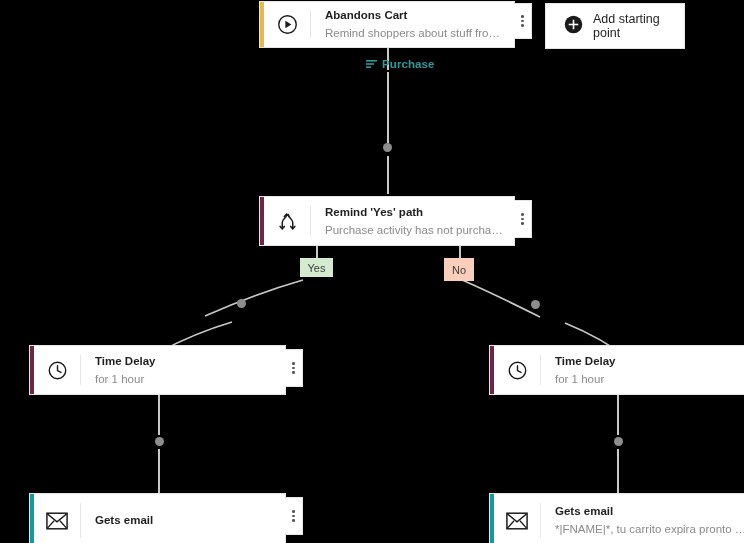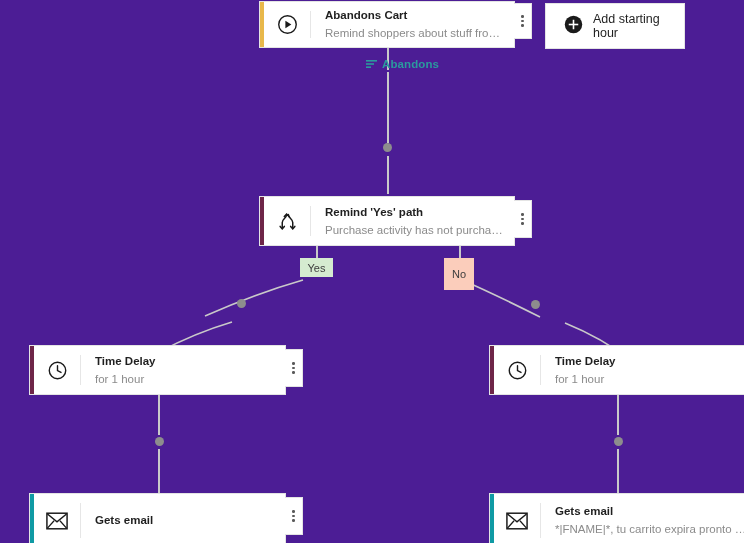--- a/index.html
+++ b/index.html
@@ -6,21 +6,21 @@
   html, body {
     margin: 0; padding: 0;
     width: 744px; height: 543px;
     background: #ffffff;
     font-family: "Liberation Sans", sans-serif;
     overflow: hidden;
   }
   #canvas {
     position: relative;
     width: 744px; height: 543px;
-    background: #4c1d95;
+    background: #000000;
   }
 
   
   .conn-line {
     position: absolute;
     background: #c9c9c9;
     z-index: 1;
   }
   .conn-dot {
     position: absolute;
@@ -223,32 +223,32 @@
   </div>
 
   <div class="add-start" style="left:545px; top:3px; width:140px; height:46px;">
     <span>
       <svg width="19" height="19" viewBox="0 0 24 24">
         <circle cx="12" cy="12" r="11" fill="#1a1a1a"></circle>
         <rect x="11" y="6" width="2" height="12" fill="#ffffff"></rect>
         <rect x="6" y="11" width="12" height="2" fill="#ffffff"></rect>
       </svg>
     </span>
-    <span class="add-start-label">Add starting hour</span>
+    <span class="add-start-label">Add starting point</span>
   </div>
 
   <div class="filters" style="left:366px; top:55px;">
     <span class="filter-icon">
       <svg width="11" height="10" viewBox="0 0 11 10">
         <rect x="0" y="1" width="11" height="1.6" fill="#2b9a9e"></rect>
         <rect x="0" y="4.2" width="8" height="1.6" fill="#2b9a9e"></rect>
         <rect x="0" y="7.4" width="5" height="1.6" fill="#2b9a9e"></rect>
       </svg>
     </span>
-    <span class="filters-label">Abandons</span>
+    <span class="filters-label">Purchase</span>
   </div>
 
   <div class="card" style="left:259px; top:196px; width:256px; height:50px;">
     <div class="card-accent accent-maroon"></div>
     <div class="card-icon">
       <svg width="21" height="21" viewBox="0 0 24 24" stroke="#1a1a1a" stroke-width="1.7" fill="none" stroke-linecap="round">
         <path d="M6 20 L6 13 C6 9, 11 8, 11 4"></path>
         <path d="M18 20 L18 13 C18 9, 13 8, 13 4"></path>
         <path d="M8.3 6.2 L11 3.4 L13.7 6.2"></path>
         <path d="M3.6 17.6 L6 20.4 L8.4 17.6"></path>
@@ -261,21 +261,21 @@
       <div class="card-sub">Purchase activity has not purchased</div>
     </div>
   </div>
   <div class="kebab" style="left:514px; top:200px; height:38px;">
     <i></i>
       <i></i>
       <i></i>
   </div>
 
   <div class="branch-label branch-yes" style="left:300px; top:258px; width:33px; height:19px;">Yes</div>
-  <div class="branch-label branch-no" style="left:444px; top:258px; width:30px; height:32px;">No</div>
+  <div class="branch-label branch-no" style="left:444px; top:258px; width:30px; height:23px;">No</div>
 
   <div class="card" style="left:29px; top:345px; width:257px; height:50px;">
     <div class="card-accent accent-maroon"></div>
     <div class="card-icon">
       <svg width="21" height="21" viewBox="0 0 24 24">
         <circle cx="12" cy="12" r="9.4" fill="none" stroke="#1a1a1a" stroke-width="1.6"></circle>
         <path d="M12 6.6 L12 12 L16 14.2" fill="none" stroke="#1a1a1a" stroke-width="1.6" stroke-linecap="round"></path>
       </svg>
     </div>
     <div class="card-divider"></div>

